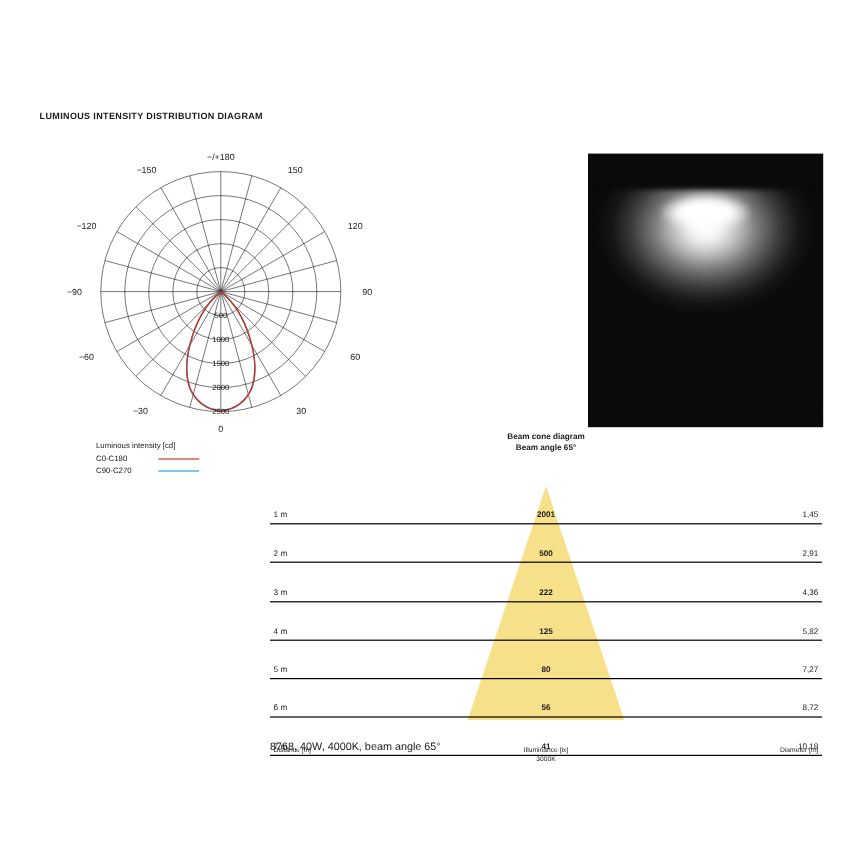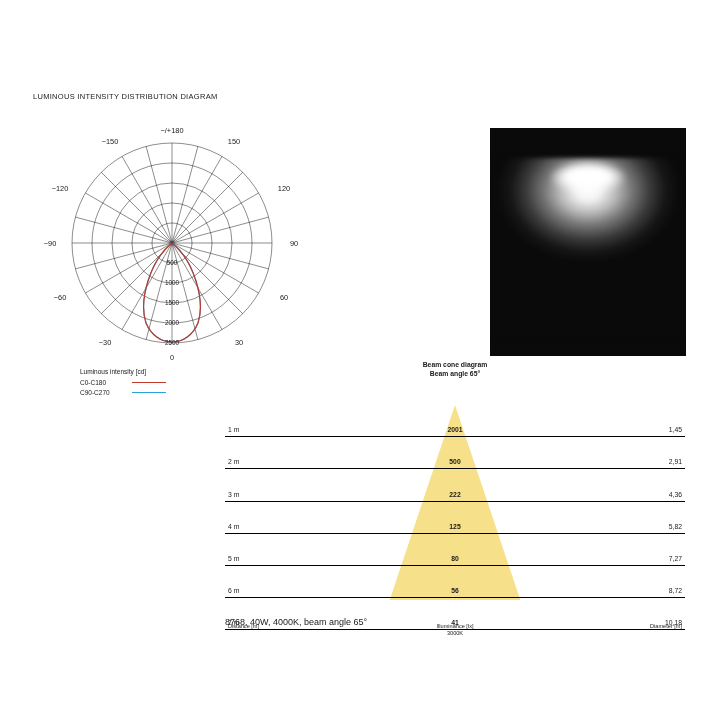--- a/index.html
+++ b/index.html
@@ -13,28 +13,28 @@
     position: relative;
     font-family: "Liberation Sans", sans-serif;
     color: #1a1a1a;
     overflow: hidden;
   }
   .title {
     position: absolute;
     left: 33px;
     top: 92px;
     font-size: 7.5px;
-    font-weight: normal;
+    font-weight: bold;
     letter-spacing: 0.3px;
     text-align: center;
   }
   
   #polar-wrap {
     position: absolute;
-    left: 24px;
+    left: 36px;
     top: 115px;
     width: 320px;
     height: 250px;
   }
   
   #legend {
     position: absolute;
     left: 80px;
     top: 368px;
     font-size: 6.5px;

